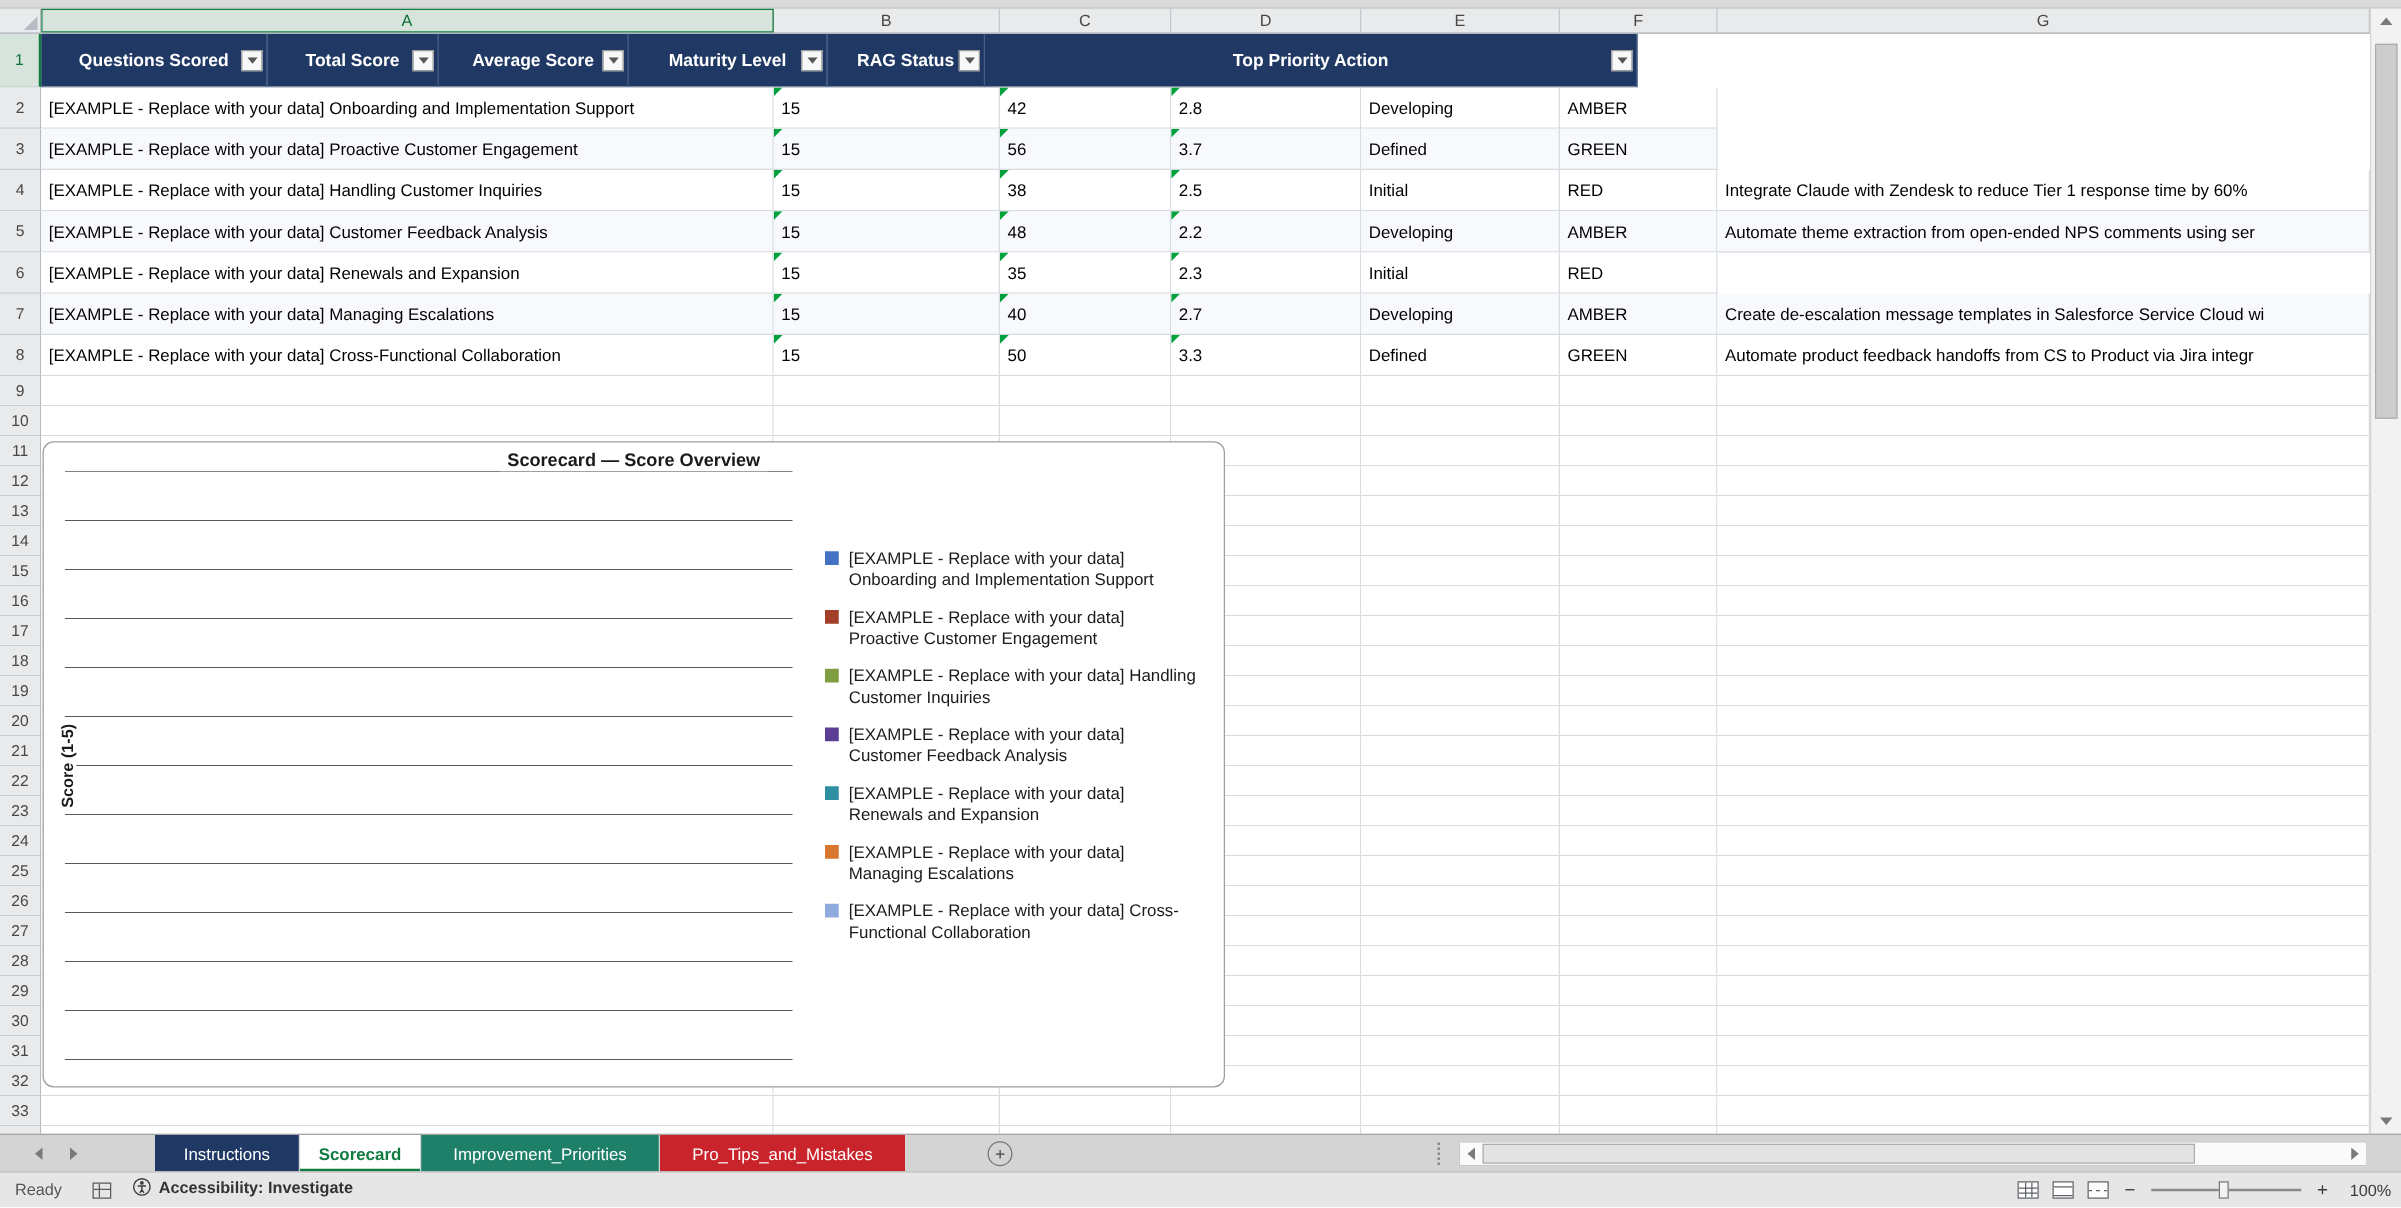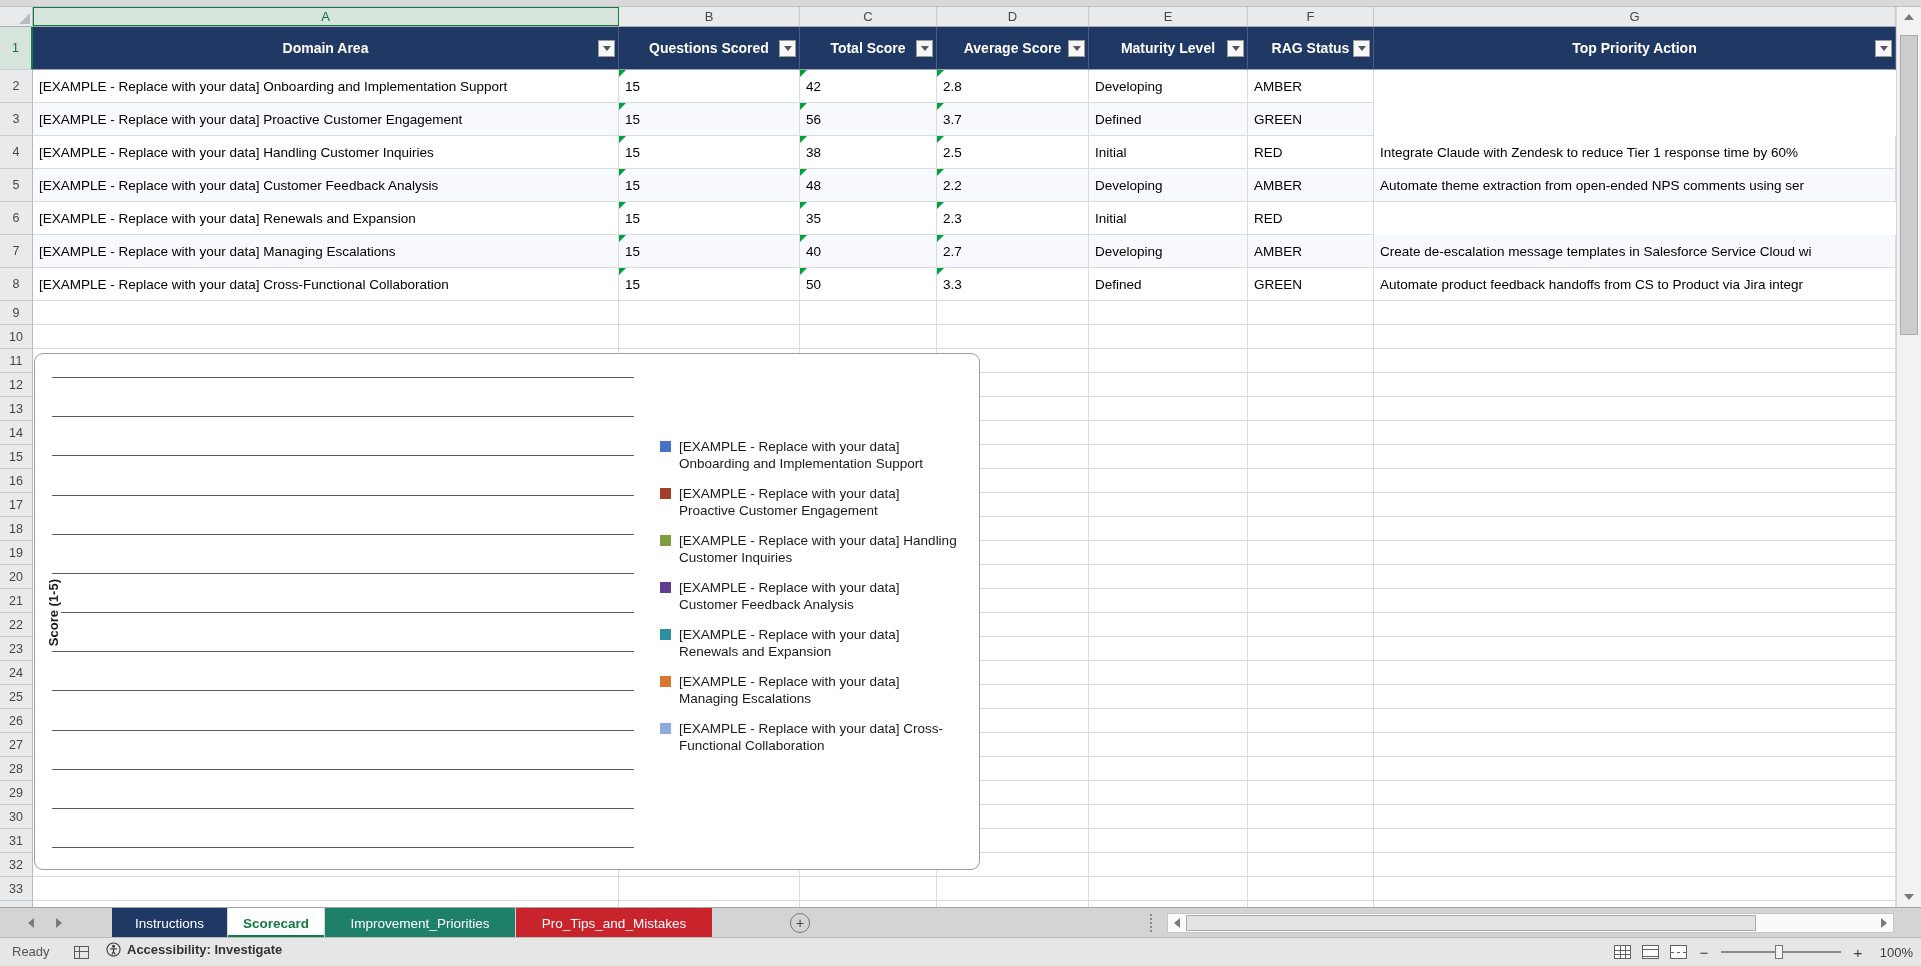--- a/index.html
+++ b/index.html
@@ -70,21 +70,21 @@
   .tri-right { width:0; height:0; border-top:5px solid transparent; border-bottom:5px solid transparent; border-left:6px solid #7a7a7a; }
   .vthumb { position:absolute; left:3px; top:28px; width:18px; height:300px;
     background:#CDCDCD; border:1px solid #ABABAB; }
   .scroll-btn.down { position:absolute; left:0; bottom:0; }
 
   
   .tabbar { position:absolute; left:0; top:907px; width:1921px; height:30px;
     background:var(--tab-bar-bg,#D4D4D4); border-top:1px solid #A5A5A5; }
   .tab-nav { position:absolute; top:8px; width:14px; height:14px; display:flex; align-items:center; justify-content:center; }
   .tab-nav.left { left:24px; } .tab-nav.right { left:52px; }
-  .tabs { position:absolute; left:112px; top:0; height:30px; display:flex; }
+  .tabs { position:absolute; left:124px; top:0; height:30px; display:flex; }
   .sheet-tab { height:30px; display:flex; align-items:center; justify-content:center;
     font-size:13.5px; padding:0 14px; margin-right:1px; cursor:default; }
   .sheet-tab:nth-child(1){ min-width:115px; } .sheet-tab:nth-child(2){ min-width:96px; }
   .sheet-tab:nth-child(3){ min-width:190px; } .sheet-tab:nth-child(4){ min-width:196px; }
   .sheet-tab.active { font-weight:bold; box-shadow:inset 0 -3px 0 var(--selection-green,#107C41); }
   .add-sheet { position:absolute; left:790px; top:5px; width:20px; height:20px;
     border:1px solid #757575; border-radius:50%; display:flex; align-items:center;
     justify-content:center; font-size:14px; color:#444; line-height:1; }
   .tab-divider { position:absolute; left:1150px; top:6px; height:18px; border-left:2px dotted #8a8a8a; }
   .hscroll { position:absolute; left:1167px; top:5px; width:727px; height:20px;
@@ -135,26 +135,20 @@
       <div class="colhead" style="width: 137px;">C</div>
       <div class="colhead" style="width: 152px;">D</div>
       <div class="colhead" style="width: 159px;">E</div>
       <div class="colhead" style="width: 126px;">F</div>
       <div class="colhead" style="width: 522px;">G</div>
     </div>
 
   <div id="grid">
       <div class="row" style="height: 43px;">
         <div class="gut sel">1</div>
-        <div class="cell hcell" style="width: 586px;">
-          <span>Domain Area</span>
-          <div class="filter-btn">
-            <div class="filter-arrow"></div>
-          </div>
-        </div>
         <div class="cell hcell" style="width: 181px;">
           <span>Questions Scored</span>
           <div class="filter-btn">
             <div class="filter-arrow"></div>
           </div>
         </div>
         <div class="cell hcell" style="width: 137px;">
           <span>Total Score</span>
           <div class="filter-btn">
             <div class="filter-arrow"></div>
@@ -621,20 +615,23 @@
         <div class="cell ecell" style="width: 181px;"></div>
         <div class="cell ecell" style="width: 137px;"></div>
         <div class="cell ecell" style="width: 152px;"></div>
         <div class="cell ecell" style="width: 159px;"></div>
         <div class="cell ecell" style="width: 126px;"></div>
         <div class="cell ecell" style="width: 522px;"></div>
       </div>
     </div>
 
   <div class="chart">
+    <div class="chart-title">
+      <span>Scorecard — Score Overview</span>
+    </div>
     <div class="plot"></div>
     <div class="ylabel-wrap">
       <div class="ylabel">Score (1-5)</div>
     </div>
     <div id="legend">
         <div class="legend-item">
           <div class="legend-swatch" style="background: rgb(68, 114, 196);"></div>
           <div class="legend-text">[EXAMPLE - Replace with your data] Onboarding and Implementation Support</div>
         </div>
         <div class="legend-item">

